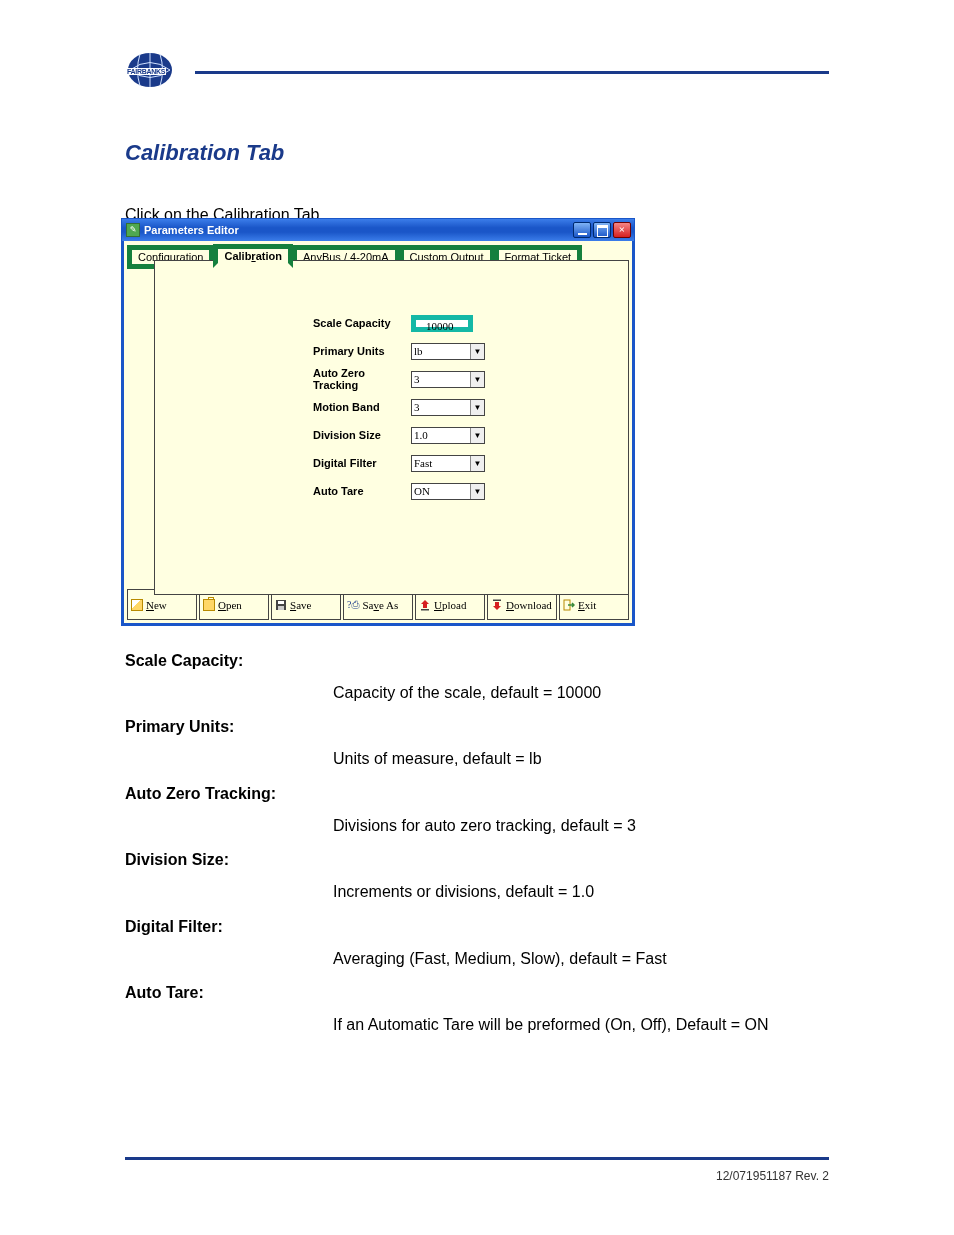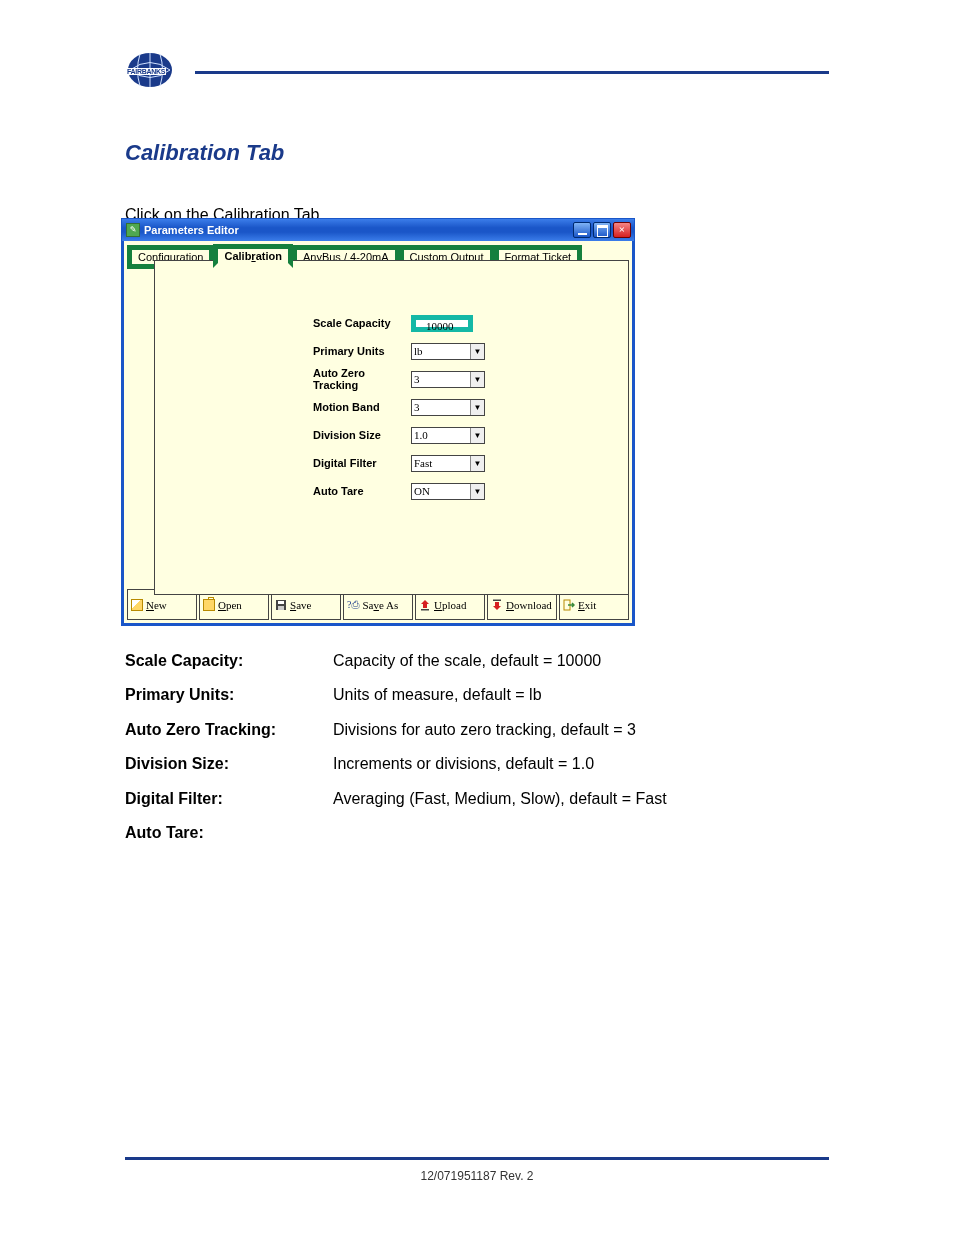--- a/index.html
+++ b/index.html
@@ -143,29 +143,29 @@
   .ico-save svg, .ico-upload svg, .ico-dl svg, .ico-exit svg { width:12px; height:12px; }
   .ico-save { color:#000; }
   .ico-saveas { font: 10px Tahoma; color:#1a3a8a; }
 
   .description {
     position: absolute; top: 650px; left: 125px; right: 125px;
     font: 16px Arial; color: #000; line-height: 1.4;
   }
   .description .row { display: flex; margin-bottom: 12px; }
   .description .term { font-weight: bold; width: 208px; flex: 0 0 208px; }
-  .description .def { flex: 1; }
+  .description .def { flex: 1; margin-top: 32px; }
 
   .footer-rule {
     position: absolute; left: 125px; right: 125px; bottom: 75px;
     height: 3px; background: #1a3a8a;
   }
   .footer {
     position: absolute; left: 125px; right: 125px; bottom: 52px;
-    display: flex; justify-content: center;
+    display: flex; justify-content: flex-end;
     font: 12px Arial; color: #333;
   }
 </style>
 </head>
 <body>
 
 <div class="page-header">
   <span class="logo">
     <svg viewBox="0 0 50 40">
       <ellipse cx="25" cy="20" rx="22" ry="17" fill="#1a3a8a"></ellipse>
@@ -330,20 +330,21 @@
   <div class="row">
       <span class="term">Division Size:</span>
       <span class="def">Increments or divisions, default = 1.0</span>
     </div>
   <div class="row">
       <span class="term">Digital Filter:</span>
       <span class="def">Averaging (Fast, Medium, Slow), default = Fast</span>
     </div>
   <div class="row">
       <span class="term">Auto Tare:</span>
+      <span class="def">If an Automatic Tare will be preformed (On, Off), Default = ON</span>
     </div>
 </div>
 
 <div class="footer-rule"></div>
 <div class="footer">
   <span>12/07</span>
   <span>19</span>
   <span>51187 Rev. 2</span>
 </div>
 

